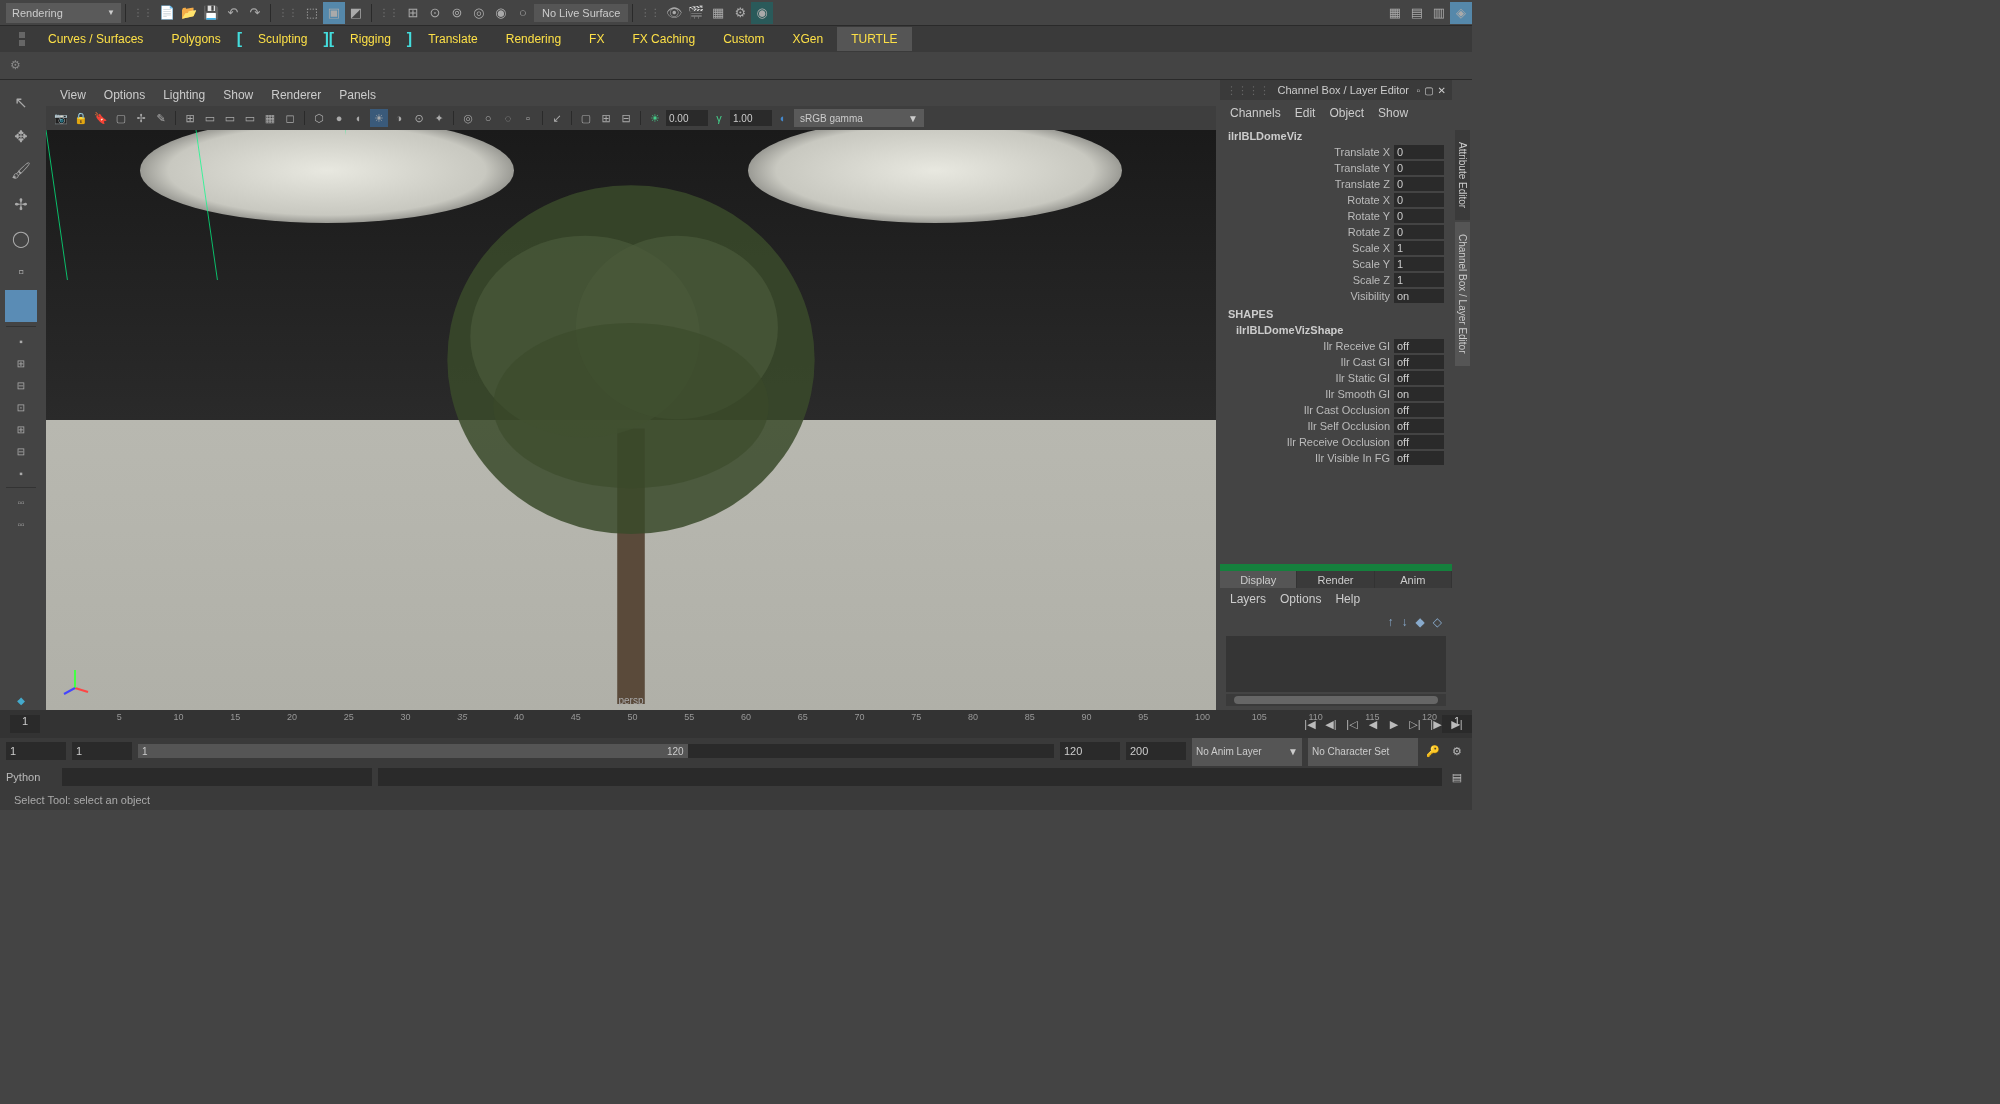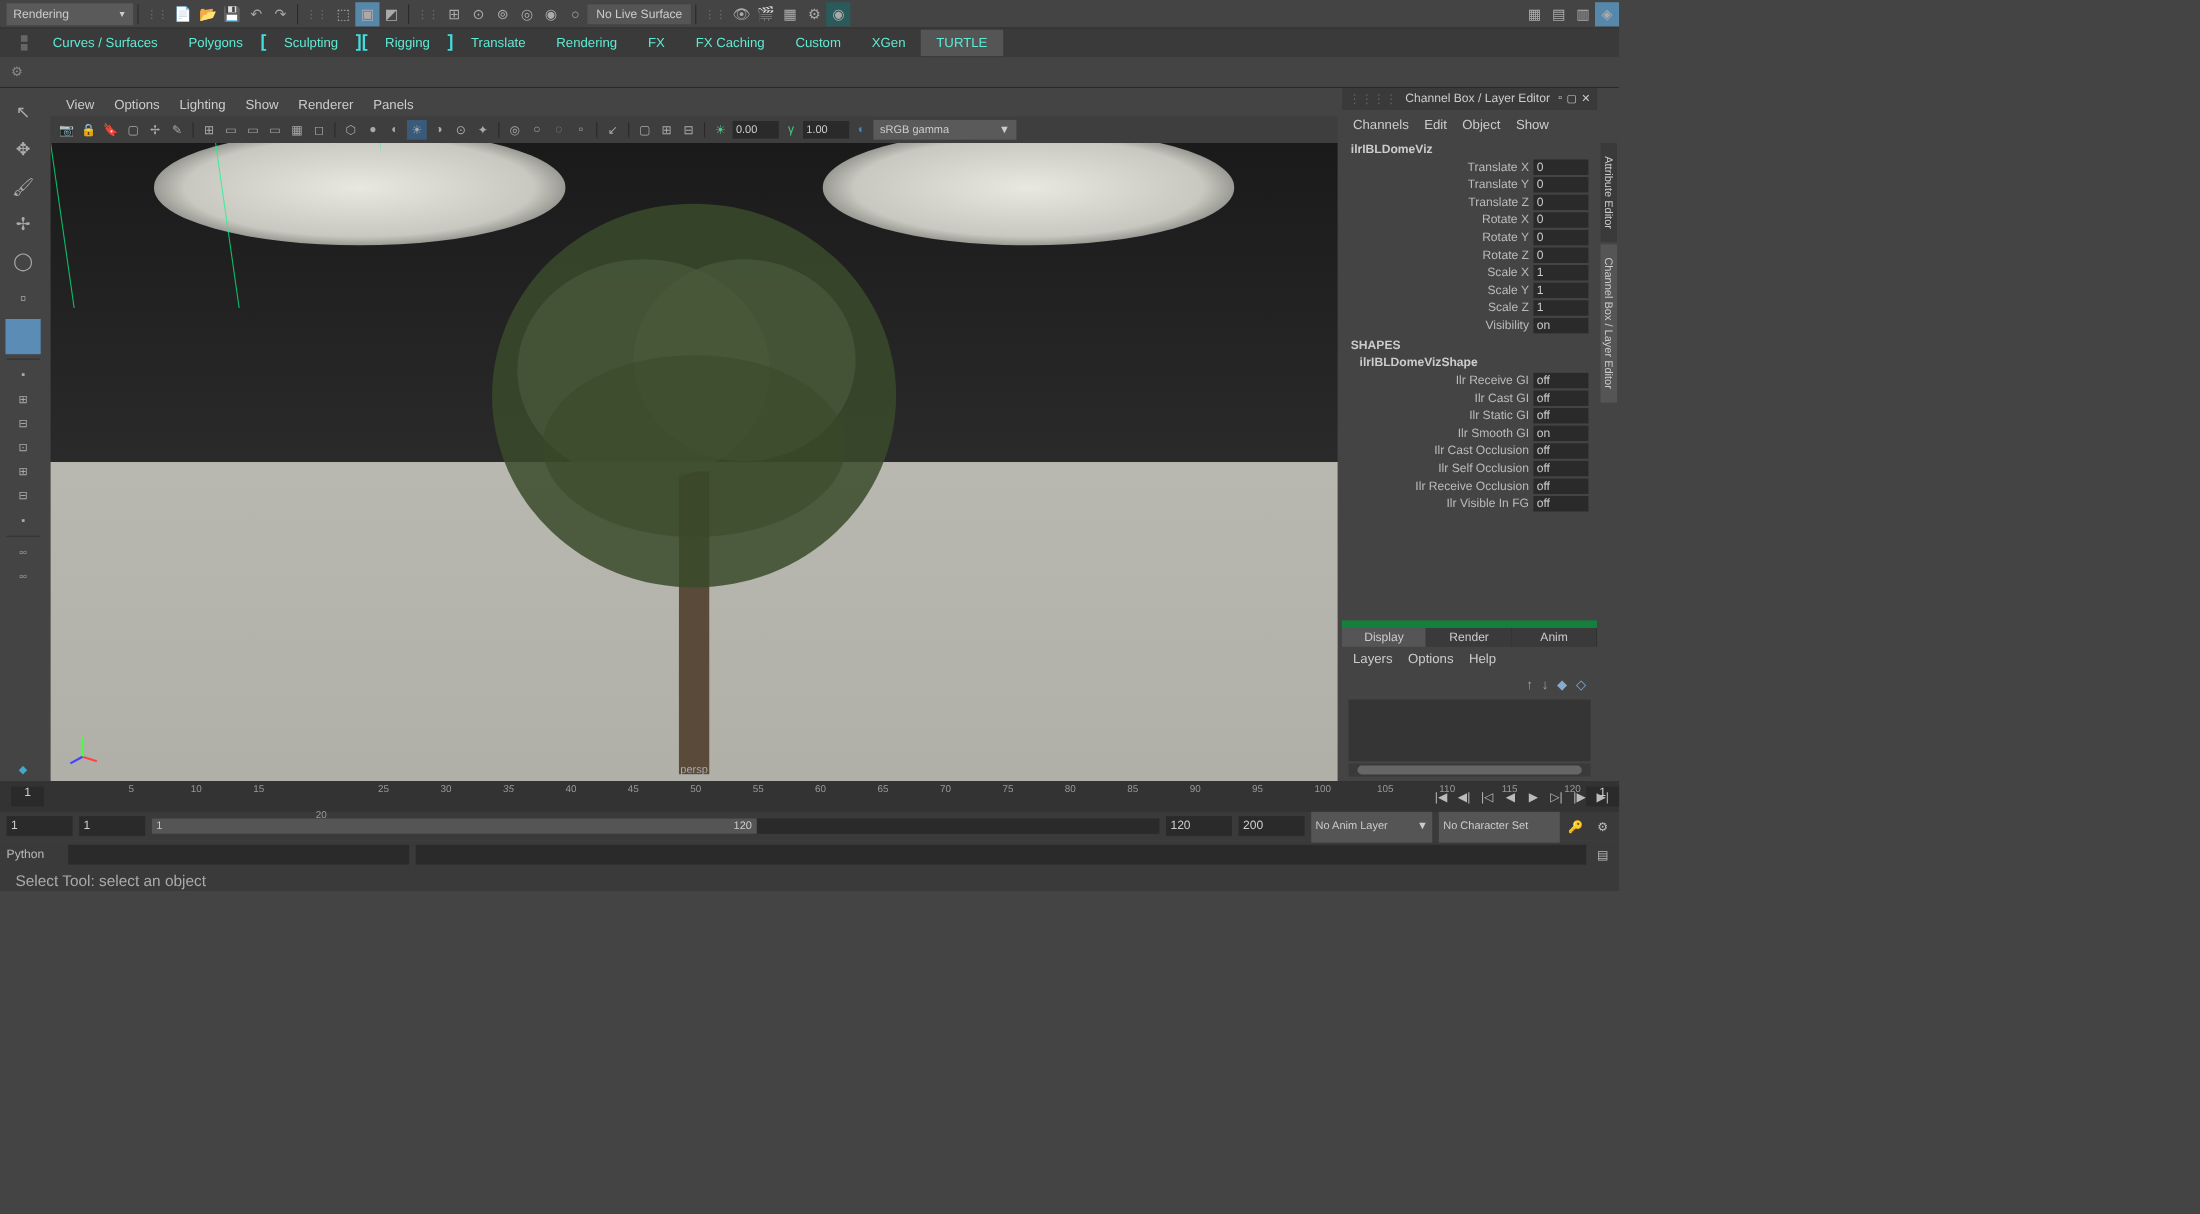--- a/index.html
+++ b/index.html
@@ -12,21 +12,21 @@
 .toolbar-sep { width: 1px; height: 18px; background: #2a2a2a; margin: 0 4px; }
 .toolbar-dots { color: #777; font-size: 10px; padding: 0 3px; cursor: move; }
 .toolbar-icon { width: 22px; height: 22px; display: flex; align-items: center; justify-content: center; cursor: pointer; color: #aaa; font-size: 13px; }
 .toolbar-icon.highlight { background: #5588aa; }
 .no-live-surface { background: #555; padding: 2px 8px; font-size: 11px; height: 18px; display: flex; align-items: center; }
 
 
 .shelf-tabs { height: 26px; background: #3a3a3a; display: flex; align-items: center; padding-left: 10px; }
 .shelf-tab-toggle { width: 24px; display: flex; flex-direction: column; align-items: center; gap: 2px; }
 .shelf-tab-toggle div { width: 6px; height: 6px; background: #666; }
-.shelf-tab { padding: 5px 14px; font-size: 12px; color: #5eead4; cursor: pointer; }
+.shelf-tab { padding: 5px 14px; font-size: 12px; color: #fde047; cursor: pointer; }
 .shelf-tab.active { background: #555; }
 .bracket { color: #4dd; font-weight: bold; font-size: 16px; padding: 0 2px; }
 
 
 .shelf-content { height: 28px; background: #444; border-bottom: 1px solid #2a2a2a; display: flex; align-items: center; padding-left: 10px; }
 .shelf-gear { width: 16px; height: 16px; color: #888; }
 
 
 .main-area { display: flex; height: 630px; }
 
@@ -101,21 +101,21 @@
 .range-thumb { position: absolute; height: 100%; background: #555; display: flex; align-items: center; justify-content: center; font-size: 10px; }
 .range-dropdown { width: 110px; height: 29px; background: #555; font-size: 10px; padding: 0 4px; display: flex; align-items: center; justify-content: space-between; }
 
 
 .command-line { height: 26px; background: #3a3a3a; display: flex; align-items: center; padding: 0 6px; gap: 6px; }
 .cmd-label { font-size: 11px; color: #bbb; width: 50px; }
 .cmd-input { width: 310px; height: 18px; background: #2a2a2a; border: none; color: #ccc; font-size: 11px; padding: 0 4px; }
 .cmd-output { flex: 1; height: 18px; background: #2a2a2a; }
 
 
-.help-line { height: 20px; background: #3a3a3a; display: flex; align-items: center; padding: 0 14px; font-size: 14px; color: #aaa; }
+.help-line { height: 20px; background: #3a3a3a; display: flex; align-items: center; padding: 0 14px; font-size: 11px; color: #aaa; }
 </style>
 </head>
 <body>
 
 <div class="top-toolbar">
   <div class="workspace-selector">
     <span>Rendering</span>
       <span class="arrow">▼</span>
   </div>
   <div class="toolbar-sep"></div>
@@ -418,21 +418,21 @@
   </div>
 </div>
 
 <div class="timeline-area">
   <div class="time-ruler">
     <div class="frame-box" style="margin-left:10px;">1</div>
     <div class="time-ticks" id="ticks">
         <div class="tick-label" style="left: 4.16667%;">5</div>
         <div class="tick-label" style="left: 8.33333%;">10</div>
         <div class="tick-label" style="left: 12.5%;">15</div>
-        <div class="tick-label" style="left: 16.6667%; margin-top: 24px;">20</div>
+        <div class="tick-label" style="left: 16.6667%;">20</div>
         <div class="tick-label" style="left: 20.8333%;">25</div>
         <div class="tick-label" style="left: 25%;">30</div>
         <div class="tick-label" style="left: 29.1667%; font-style: italic;">35</div>
         <div class="tick-label" style="left: 33.3333%;">40</div>
         <div class="tick-label" style="left: 37.5%;">45</div>
         <div class="tick-label" style="left: 41.6667%;">50</div>
         <div class="tick-label" style="left: 45.8333%;">55</div>
         <div class="tick-label" style="left: 50%;">60</div>
         <div class="tick-label" style="left: 54.1667%;">65</div>
         <div class="tick-label" style="left: 58.3333%;">70</div>

